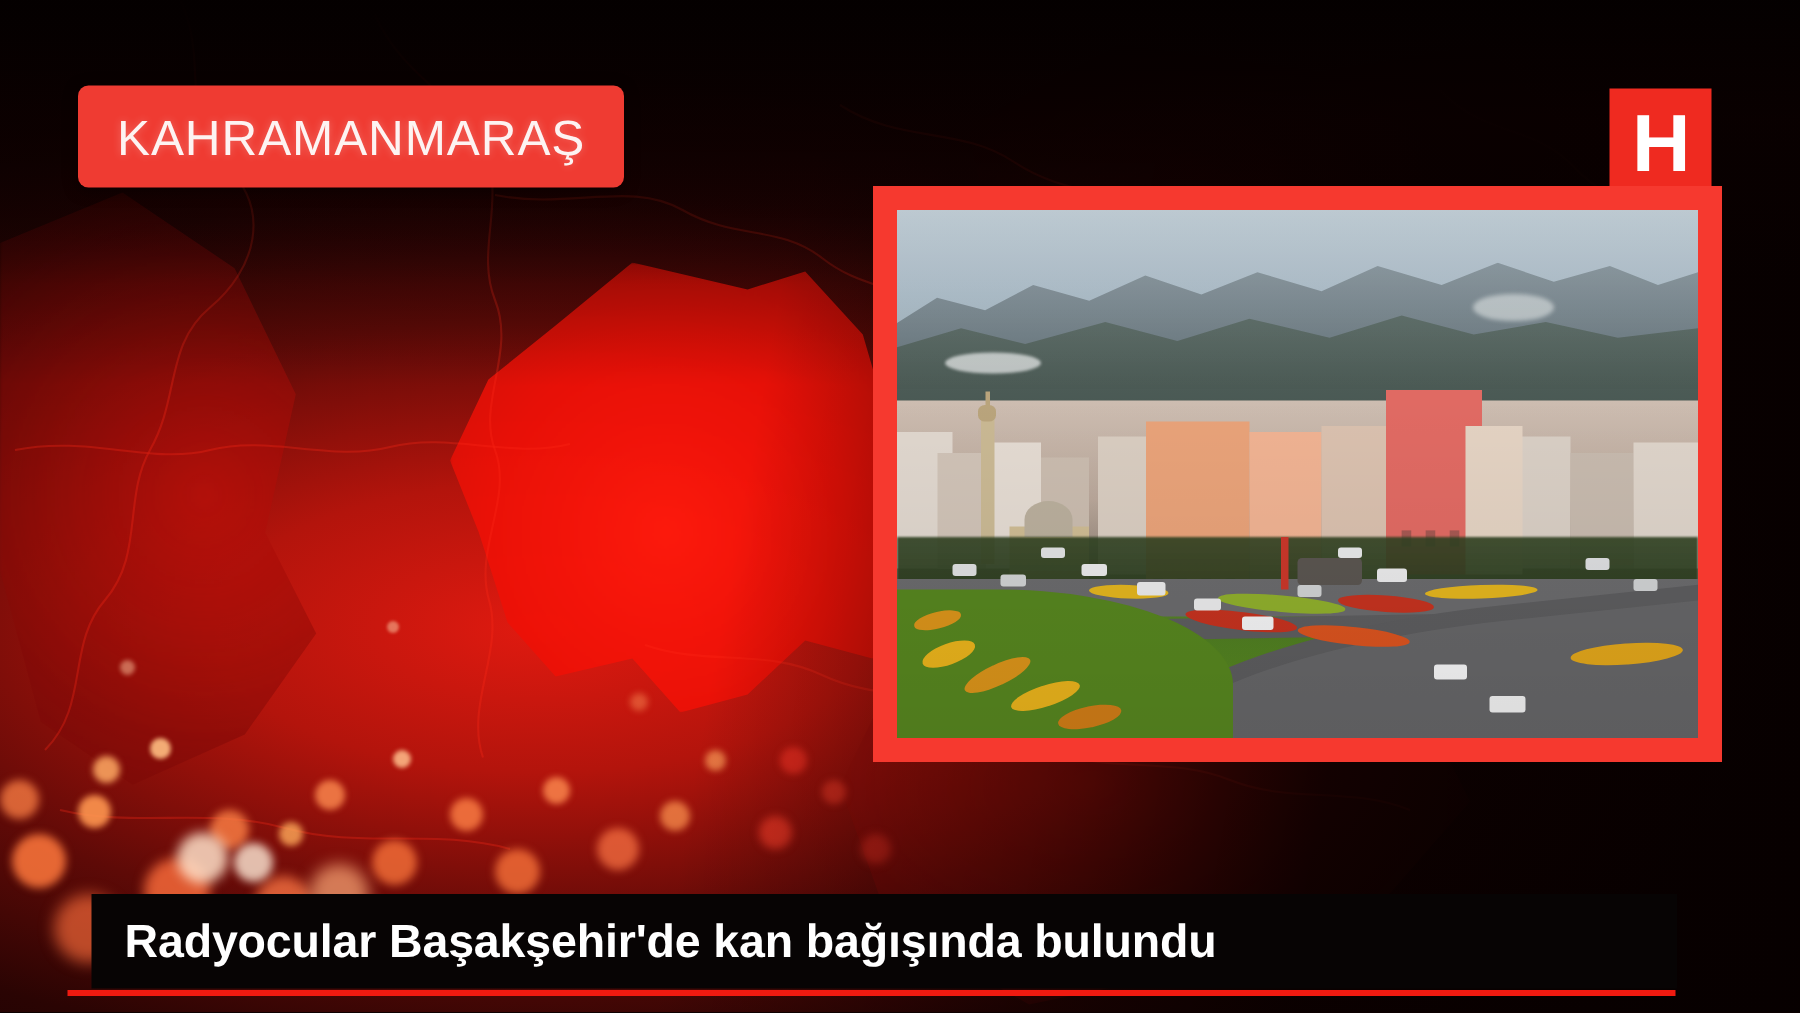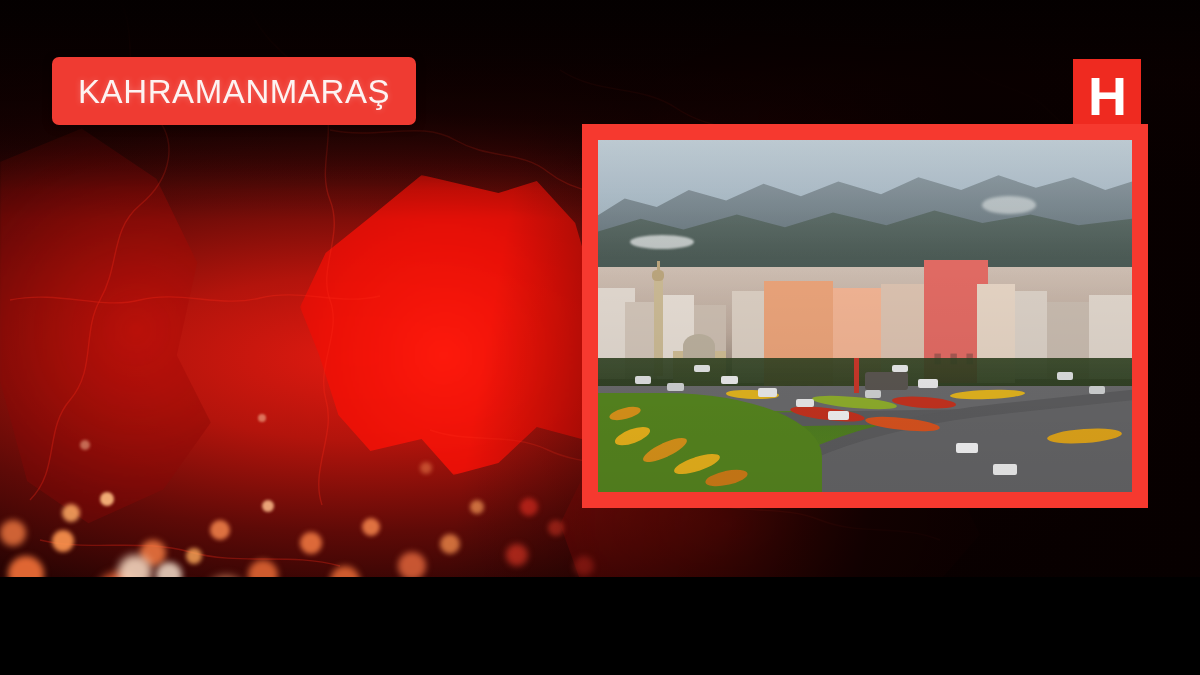--- a/index.html
+++ b/index.html
@@ -7,21 +7,21 @@
     padding: 0;
     background: #000;
   }
   body {
     font-family: "Liberation Sans", sans-serif;
   }
 
   #stage {
     position: relative;
     width: 1200px;
-    height: 577px;
+    height: 675px;
     overflow: hidden;
     background: #130000;
   }
 
   
   .bg-base {
     position: absolute;
     inset: 0;
     background:
       radial-gradient(ellipse 70% 55% at 30% 62%, #e01a10 0%, #b3140c 26%, #5e0a07 55%, #2a0403 78%, #160101 100%),
@@ -434,15 +434,18 @@
         <div class="ph-car" style="left:86%; top:66%; width:3%;  height:2.2%; background:#dcdddf;"></div>
         <div class="ph-car" style="left:92%; top:70%; width:3%;  height:2.2%; background:#cfd1d2;"></div>
         <div class="ph-car" style="left:55%; top:64%; width:3%;  height:2%;   background:#e6e7e8;"></div>
         <div class="ph-car" style="left:18%; top:64%; width:3%;  height:2%;   background:#e0e1e2;"></div>
       </div>
 
       <div style="position:absolute;inset:0;background:linear-gradient(180deg, rgba(255,255,255,0.05) 0%, rgba(0,0,0,0) 35%, rgba(0,0,0,0.08) 100%);"></div>
     </div>
   </div>
 
+  <div class="headline-bar">
+    <span class="txt">Radyocular Başakşehir'de kan bağışında bulundu</span>
+  </div>
   <div class="headline-rule"></div>
 
 </div>
 
 </body></html>

